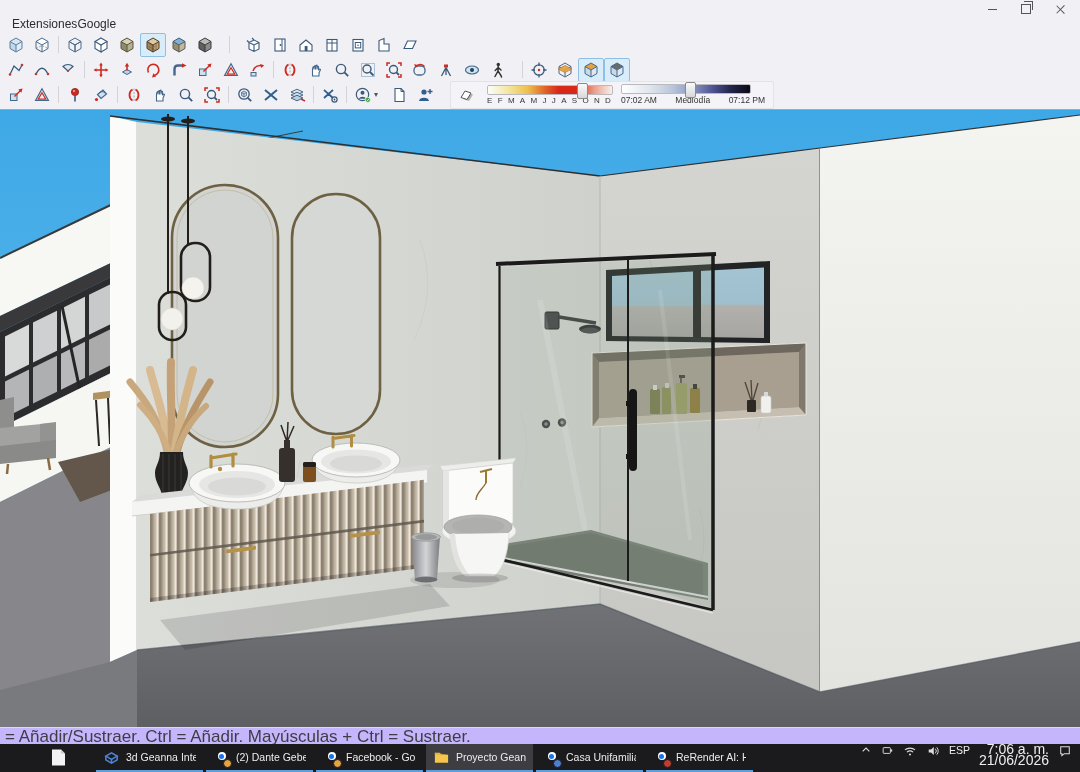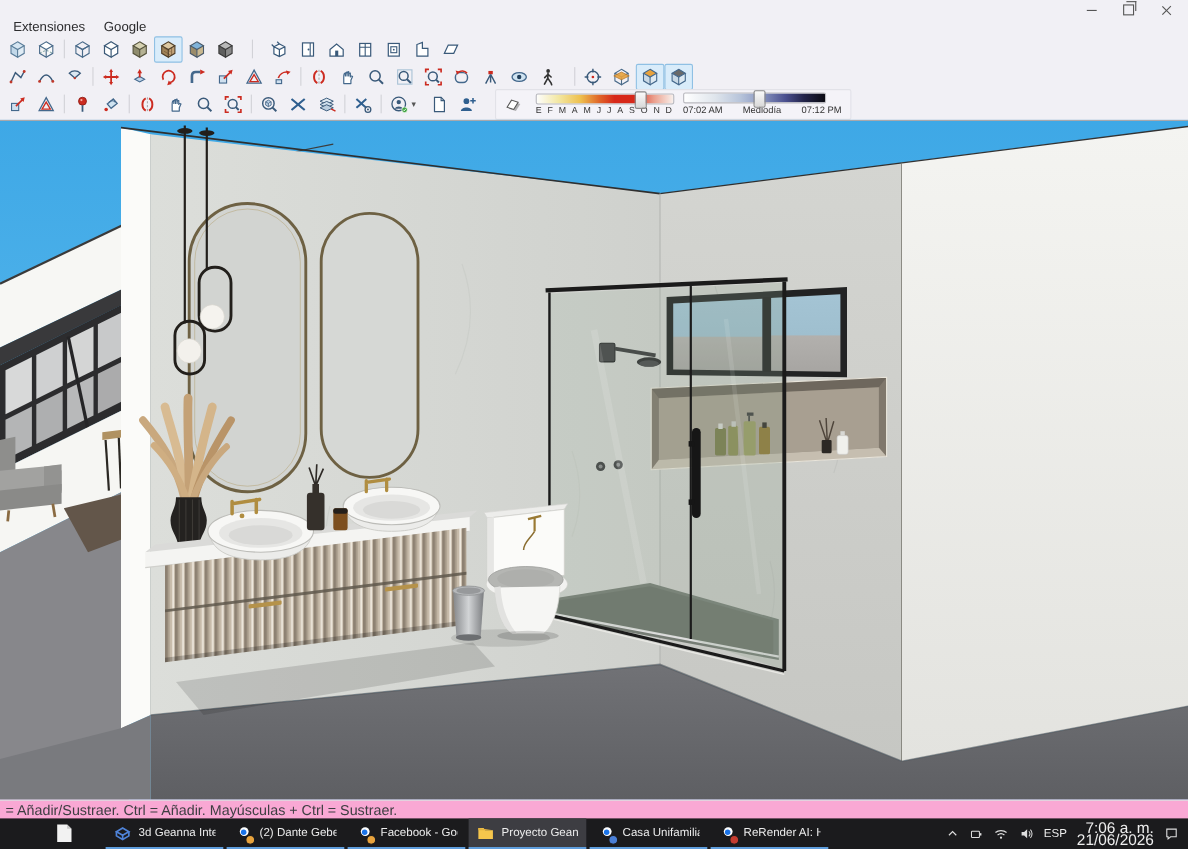--- a/index.html
+++ b/index.html
@@ -8,21 +8,21 @@
   
   .titlebar{position:absolute;top:0;left:0;right:0;height:17px}
   .wincontrols{position:absolute;top:2px;right:4px;display:flex;gap:2px}
   .wc{width:32px;height:14px;display:flex;align-items:center;justify-content:center;cursor:default}
   .wc-min i{display:block;width:9px;height:0;border-bottom:1.5px solid #555}
   .wc-res i{display:block;width:8px;height:8px;border:1.2px solid #555;position:relative}
   .wc-res i:before{content:"";position:absolute;left:2px;top:-4px;width:8px;height:8px;border:1.2px solid #555;border-left:none;border-bottom:none}
   .wc-close i{position:relative;display:block;width:10px;height:10px}
   .wc-close i:before,.wc-close i:after{content:"";position:absolute;left:4.5px;top:0;width:1.4px;height:11px;background:#555}
   .wc-close i:before{transform:rotate(45deg)}.wc-close i:after{transform:rotate(-45deg)}
-  .menubar{position:absolute;top:16px;left:0;height:16px;display:flex;gap:17px;padding-left:12px;
+  .menubar{position:absolute;top:16px;left:0;height:16px;display:flex;padding-left:12px;
            font-size:12px;color:#2c2c2e;align-items:center}
   .menu-item{cursor:default}
   
   .toolbars{position:absolute;top:32px;left:0;right:0}
   .trow{display:flex;align-items:center;height:25px;padding-left:3px}
   .tbi{width:24px;height:22px;display:inline-flex;align-items:center;justify-content:center;border:1px solid transparent;border-radius:2px}
   .tbi svg{width:18px;height:18px;display:block}
   .tbi.sel{background:#d9ecfa;border:1px solid #8fc0e4}
   .sep{width:1px;height:17px;background:#d2d2d7;margin:0 3px}
   .gap{width:8px}
@@ -33,35 +33,35 @@
   .track{position:relative;height:8px;border:1px solid #b9b9be;border-radius:2px}
   .track-date{width:124px;background:linear-gradient(90deg,#fdfdfc 0%,#f3e7a2 16%,#eec04e 32%,#e06428 46%,#d7281a 57%,#d7281a 71%,#eba violet 0,#eba08e 86%,#f8f0ec 100%)}
   .track-date{background:linear-gradient(90deg,#fdfdfc 0%,#f3e7a2 16%,#eec04e 32%,#e06428 46%,#d7281a 57%,#d7281a 71%,#eba08e 86%,#f8f0ec 100%)}
   .track-time{width:128px;background:linear-gradient(90deg,#ffffff 0%,#dfe5ec 22%,#b7c4da 40%,#8a97c2 55%,#4a4f8e 72%,#23244a 85%,#0a0a12 100%)}
   .thumb{position:absolute;top:-3px;width:9px;height:14px;background:linear-gradient(#fafafa,#d8d8d8);border:1px solid #8a8a8a;border-radius:2px}
   .slider-labels{display:flex;justify-content:space-between;font-size:8px;color:#333;margin-top:1px}
   .slider-labels.time{font-size:8.5px}
   
   .viewport{position:absolute;top:109px;left:0;width:1080px;height:617px;border-top:1px solid #a8a8ac;background:#47b0e9}
   
-  .statusbar{position:absolute;top:727px;left:0;right:0;height:17px;background:#f9a8d4;border-top:1px solid #dcdce0;
-             display:flex;align-items:center;padding-left:5px;font-size:13px;color:#3e3e42}
+  .statusbar{position:absolute;top:727px;left:0;right:0;height:17px;background:#c4b5fd;border-top:1px solid #dcdce0;
+             display:flex;align-items:center;padding-left:5px;font-size:17px;color:#3e3e42}
   
   .taskbar{position:absolute;top:744px;left:0;right:0;height:28px;background:#1b1b1d;display:flex;align-items:stretch}
   .task{display:flex;align-items:center;gap:6px;padding:0 7px;width:93px;border-bottom:2px solid #5f9edd;margin-right:3px;overflow:hidden}
   .task .tlabel{font-size:10.5px;color:#ececec;white-space:nowrap;overflow:hidden;text-overflow:clip}
   .task.focused{background:#3d3d42}
   .task.iconic{width:30px;border-bottom:2px solid transparent;margin-left:44px;margin-right:8px}
   .appicon{width:17px;height:17px;flex:none;position:relative}
   .chrome{width:15px;height:15px;border-radius:50%;background:conic-gradient(from -60deg,#ea4335 0 120deg,#34a853 120deg 240deg,#fbbc05 240deg 360deg);position:relative;margin:1px}
   .chrome:before{content:"";position:absolute;left:3.5px;top:3.5px;width:8px;height:8px;background:#fff;border-radius:50%}
   .chrome:after{content:"";position:absolute;left:5px;top:5px;width:5px;height:5px;background:#1a73e8;border-radius:50%}
   .badge{position:absolute;right:-2px;bottom:-2px;width:7px;height:7px;border-radius:50%;border:1px solid #1b1b1d}
   .badge.orange{background:#e8a33d}.badge.blue{background:#4a7fd6}.badge.red{background:#c43c30}
-  .tray{margin-left:auto;display:flex;align-items:center;gap:9px;padding-right:8px;color:#e8e8e8}
+  .tray{margin-left:auto;display:flex;gap:9px;padding-right:8px;color:#e8e8e8}
   .tray svg{display:block}
   .tray-text{font-size:10.5px;color:#eee}
   .clock{font-size:14px;line-height:11px;text-align:right;color:#eee}
 </style>
 </head>
 <body>
 
 <svg width="0" height="0" style="position:absolute">
   <defs>
     <g id="cube-edges">

